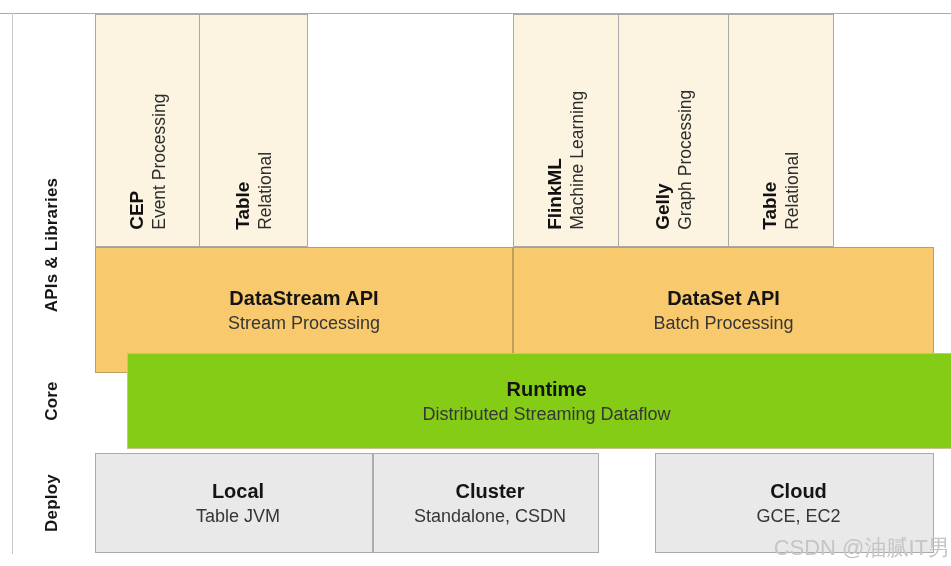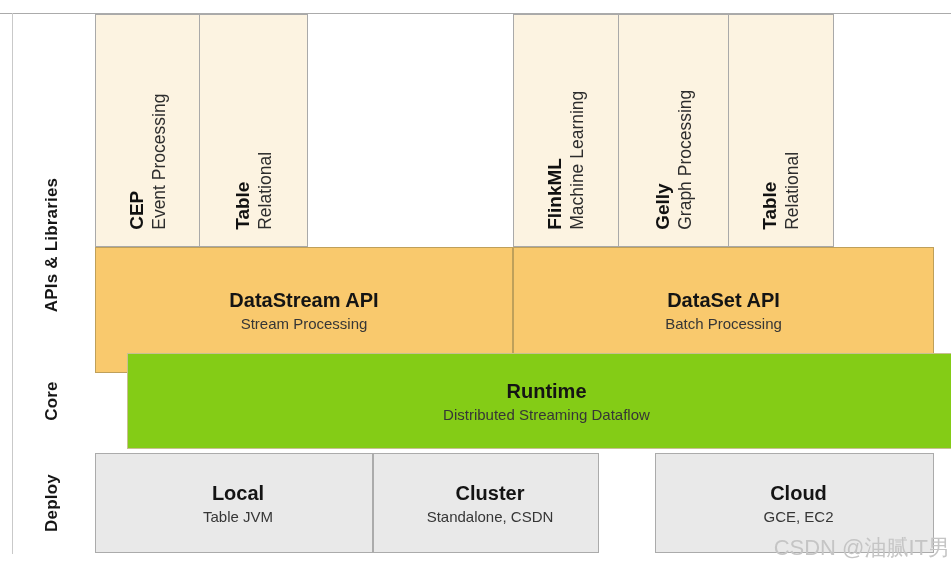--- a/index.html
+++ b/index.html
@@ -35,21 +35,21 @@
   }
   .vname{font-weight:bold;font-size:19px;line-height:1.2;white-space:nowrap;color:#111;}
   .vdesc{font-size:17.5px;line-height:1.2;white-space:nowrap;color:#2d2d2d;}
 
   
   .row-cell{
     position:absolute;display:flex;flex-direction:column;align-items:center;justify-content:center;
     box-sizing:border-box;text-align:center;
   }
   .cell-title{font-weight:bold;font-size:20px;color:#141414;line-height:1.35;}
-  .cell-sub{font-size:15px;color:#363636;line-height:1.3;}
+  .cell-sub{font-size:18px;color:#363636;line-height:1.3;}
 
   
   .api-cell{top:247px;height:126px;background:#f9c96d;border:1px solid #bfa05a;}
   .ac0{left:95px;width:418px;}
   .ac1{left:513px;width:421px;}
 
   
   .core-cell{top:353px;height:96px;left:95px;width:839px;background:#84cc16;border:1px solid #c8bf92;margin-left:32px;}
 
   

